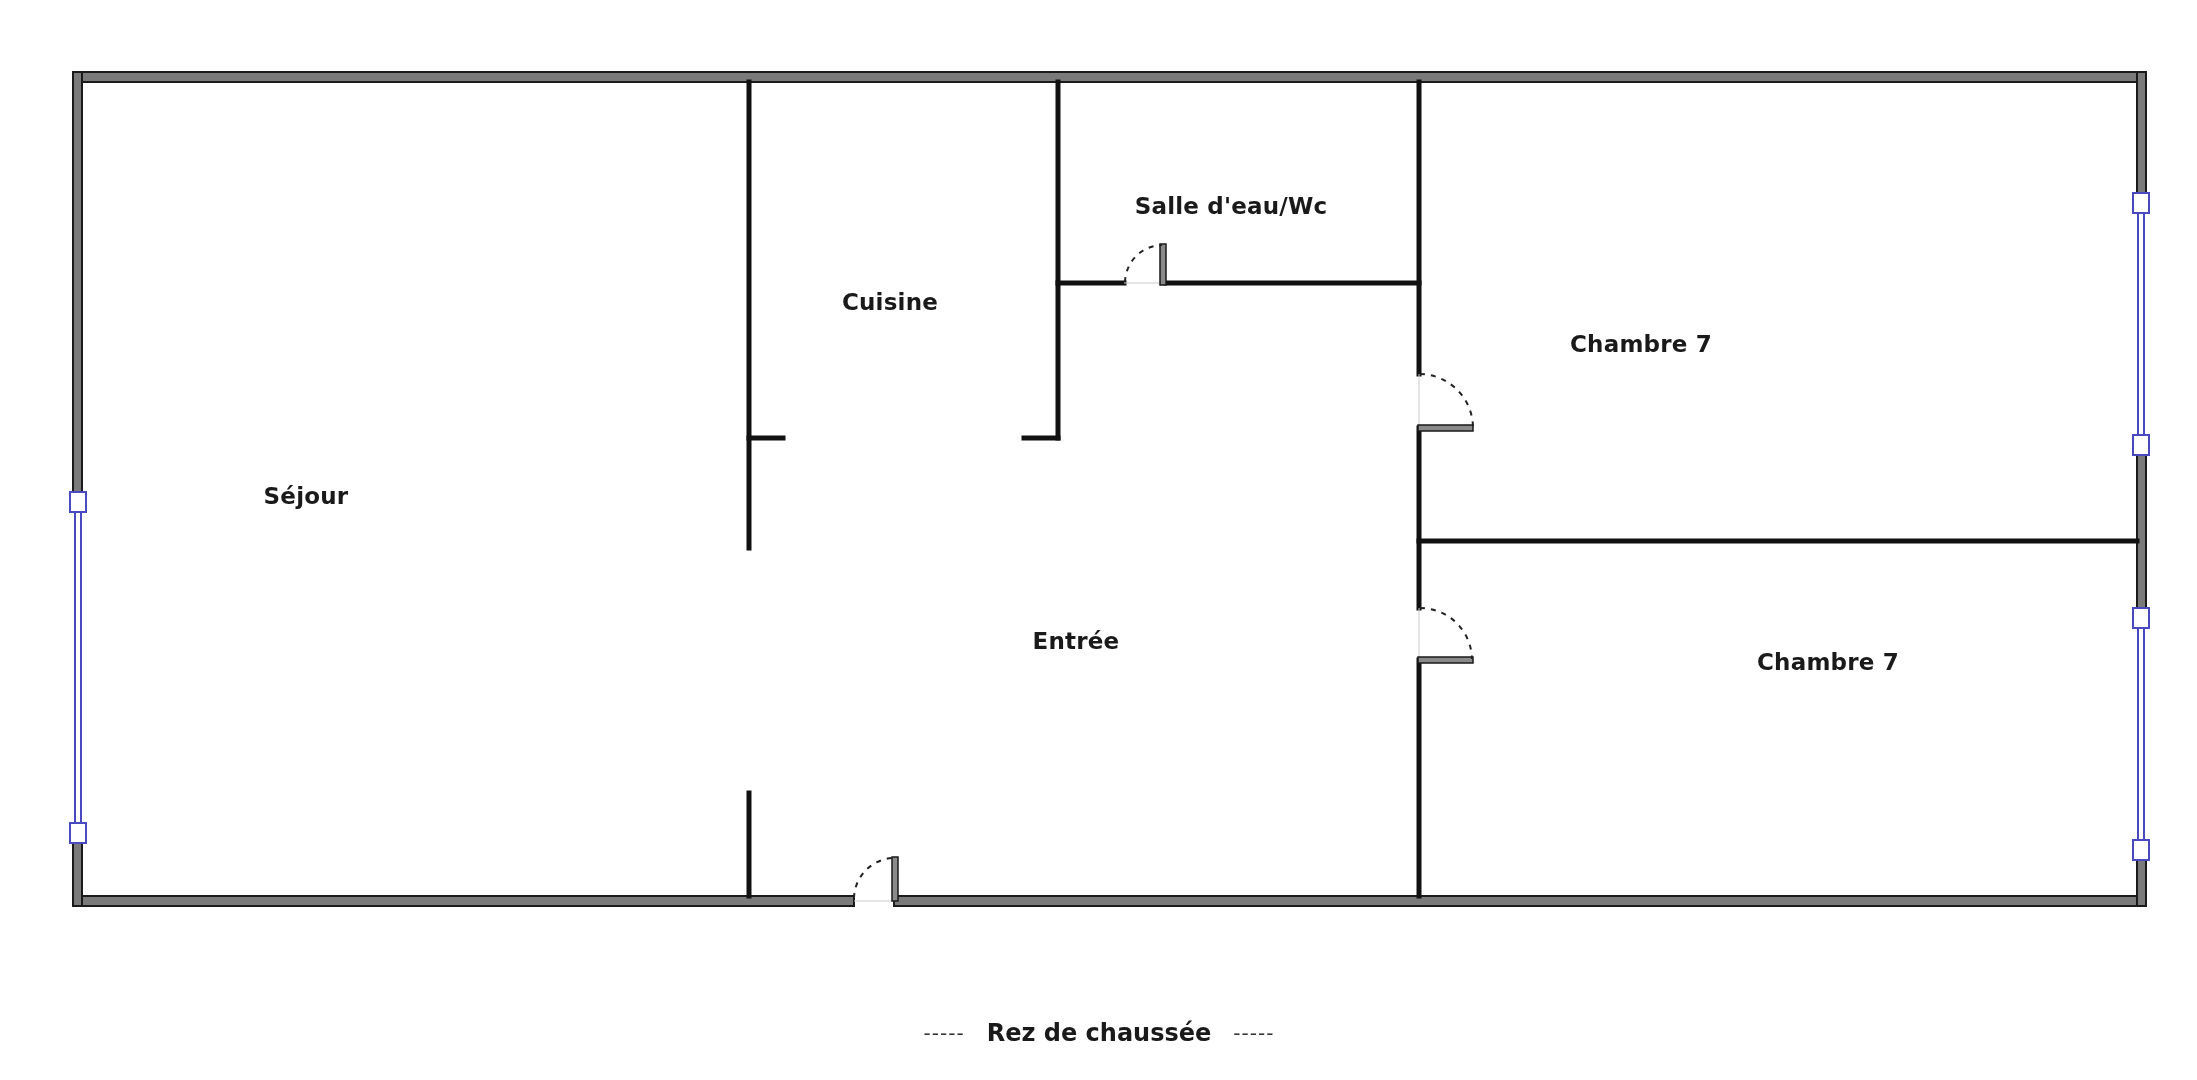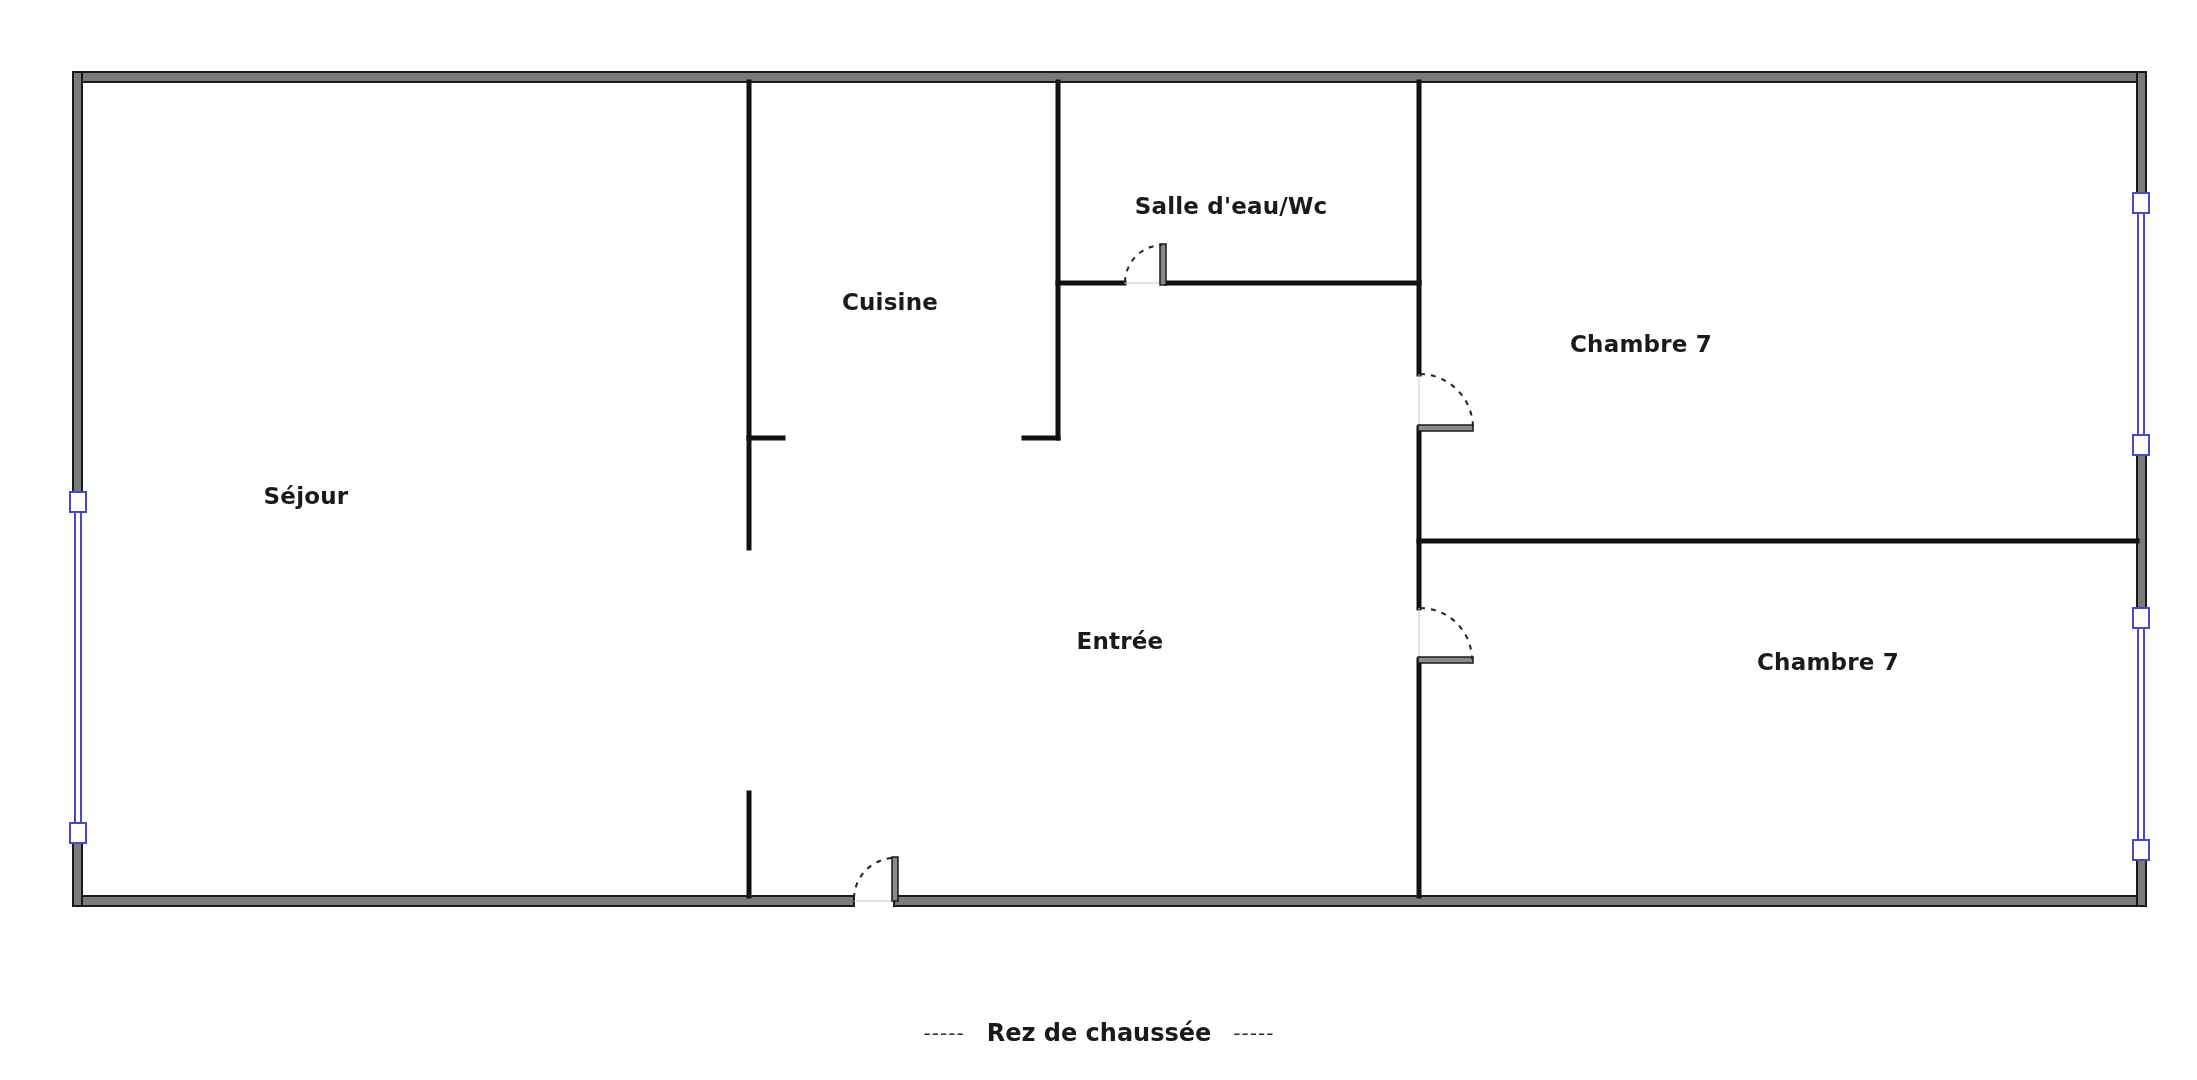--- a/index.html
+++ b/index.html
@@ -141,20 +141,20 @@
       <rect x="1418" y="657" width="55" height="6" fill="#8a8a8a" stroke="#1a1a1a" stroke-width="1.5"></rect>
       <path d="M 1420 608 A 52 52 0 0 1 1472 659" fill="none" stroke="#222" stroke-width="2" stroke-dasharray="5 6"></path>
     </g>
   </g>
 </svg>
 
 <div class="room-label" style="left:306px; top:496px;">Séjour</div>
 <div class="room-label" style="left:890px; top:254px;margin-top:48px;">Cuisine</div>
 <div class="room-label" style="left:1231px; top:206px;">Salle d'eau/Wc</div>
 <div class="room-label" style="left:1641px; top:344px;">Chambre 7</div>
-<div class="room-label" style="left:1120px; top:641px;">Entrée</div>
+<div class="room-label" style="left:1076px; top:641px;">Entrée</div>
 <div class="room-label" style="left:1828px; top:662px;">Chambre 7</div>
 
 <div class="caption">
   <span class="dash">-----</span>
   <span>Rez de chaussée</span>
   <span class="dash">-----</span>
 </div>
 
 </body></html>

